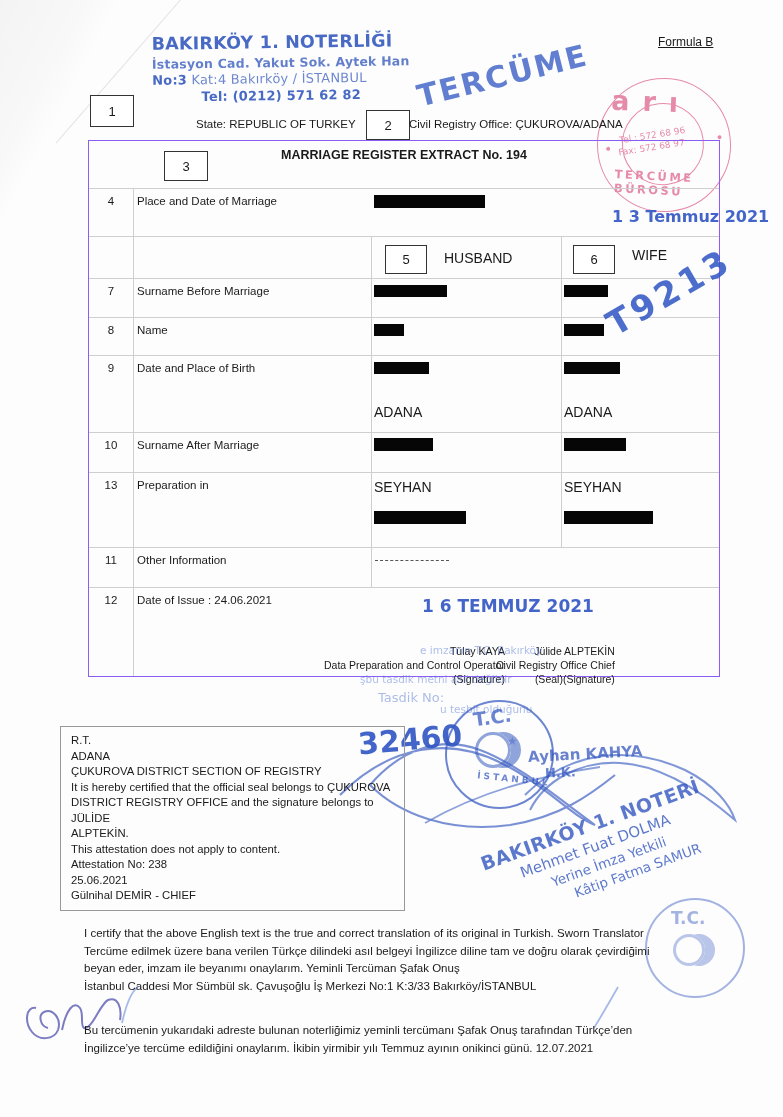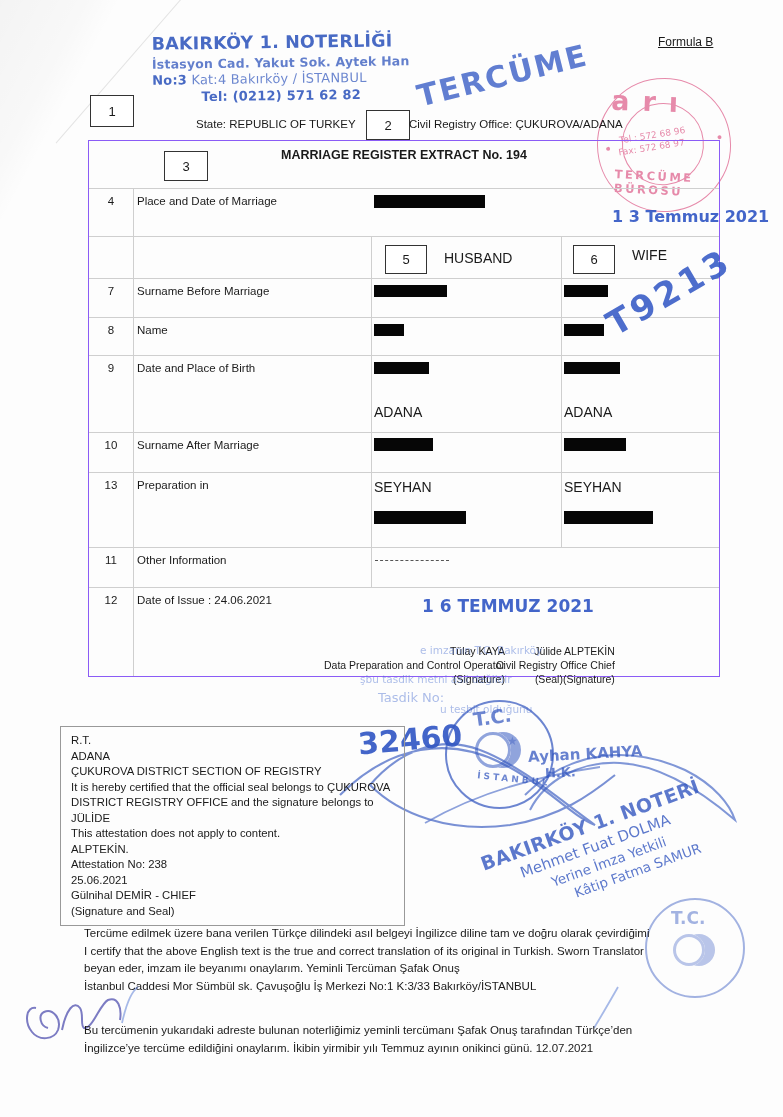--- a/index.html
+++ b/index.html
@@ -399,38 +399,37 @@
   <svg class="scribble" style="left:520px; top:735px; width:220px; height:90px;" viewBox="0 0 220 90">
     <path d="M5,60 C50,15 110,10 165,35 C195,50 210,70 215,85 C180,55 140,30 100,28 C60,26 25,45 10,75" fill="none" stroke="#3558c0" stroke-width="2" opacity=".78"></path>
   </svg>
 
   <div class="attest">
     <div>R.T.</div>
     <div>ADANA</div>
     <div>ÇUKUROVA DISTRICT SECTION OF REGISTRY</div>
     <div>It is hereby certified that the official seal belongs to ÇUKUROVA</div>
     <div>DISTRICT REGISTRY OFFICE and the signature belongs to JÜLİDE</div>
+    <div>ALPTEKİN.</div>
     <div>This attestation does not apply to content.</div>
-    <div>ALPTEKİN.</div>
     <div>Attestation No: 238</div>
     <div>25.06.2021</div>
     <div>Gülnihal DEMİR - CHIEF</div>
-    <div>(Signature and Seal)</div>
   </div>
 
   <div class="noteri-stamp" style="left:484px; top:812px;">
     <div class="n1">BAKIRKÖY 1. NOTERİ</div>
     <div class="n2">Mehmet Fuat DOLMA</div>
     <div class="n3">Yerine İmza Yetkili</div>
     <div class="n4">Kâtip Fatma SAMUR</div>
   </div>
 
   <div class="para" style="left:84px; top:925px; width:620px;">
+    <div>I certify that the above English text is the true and correct translation of its original in Turkish. Sworn Translator</div>
     <div>Tercüme edilmek üzere bana verilen Türkçe dilindeki asıl belgeyi İngilizce diline tam ve doğru olarak çevirdiğimi</div>
-    <div>I certify that the above English text is the true and correct translation of its original in Turkish. Sworn Translator</div>
     <div><span>beyan eder, imzam ile beyanımı onaylarım. Yeminli Tercüman </span><span class="b">Şafak Onuş</span></div>
     <div class="b">İstanbul Caddesi Mor Sümbül sk. Çavuşoğlu İş Merkezi No:1 K:3/33 Bakırköy/İSTANBUL</div>
   </div>
 
   <svg class="scribble" style="left:22px; top:990px; width:110px; height:62px;" viewBox="0 0 110 62">
     <path d="M14,18 C4,16 2,32 10,42 C17,51 32,50 36,40 C40,28 30,18 22,22 C16,25 18,36 26,38" fill="none" stroke="#4040a8" stroke-width="2" opacity=".85"></path>
     <path d="M40,40 C44,20 52,10 58,18 C62,24 58,36 62,38 C70,40 78,14 86,10 C96,6 100,18 98,30" fill="none" stroke="#4040a8" stroke-width="2" opacity=".85"></path>
   </svg>
   <svg class="scribble" style="left:118px; top:985px; width:30px; height:40px;" viewBox="0 0 30 40">
     <path d="M4,38 C8,20 14,6 20,2" fill="none" stroke="#4a6fd0" stroke-width="1.8" opacity=".6"></path>

